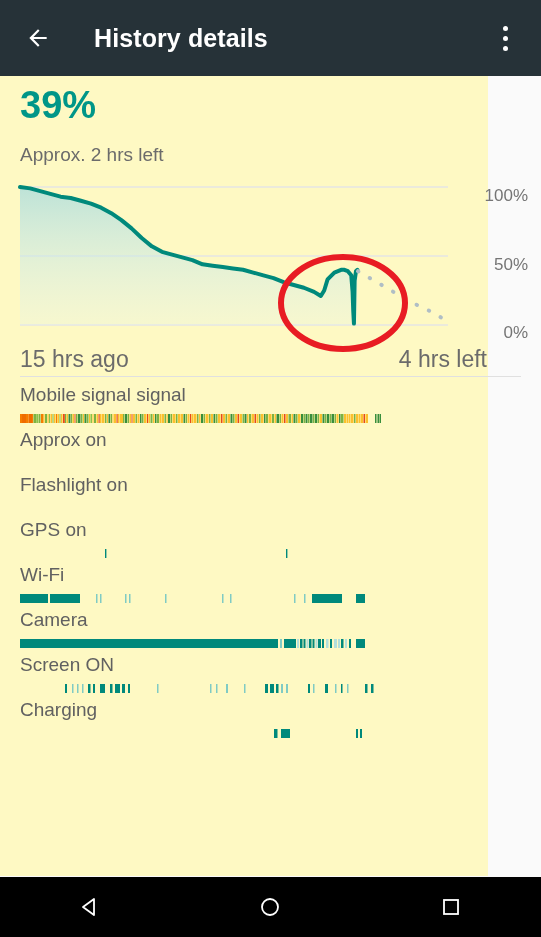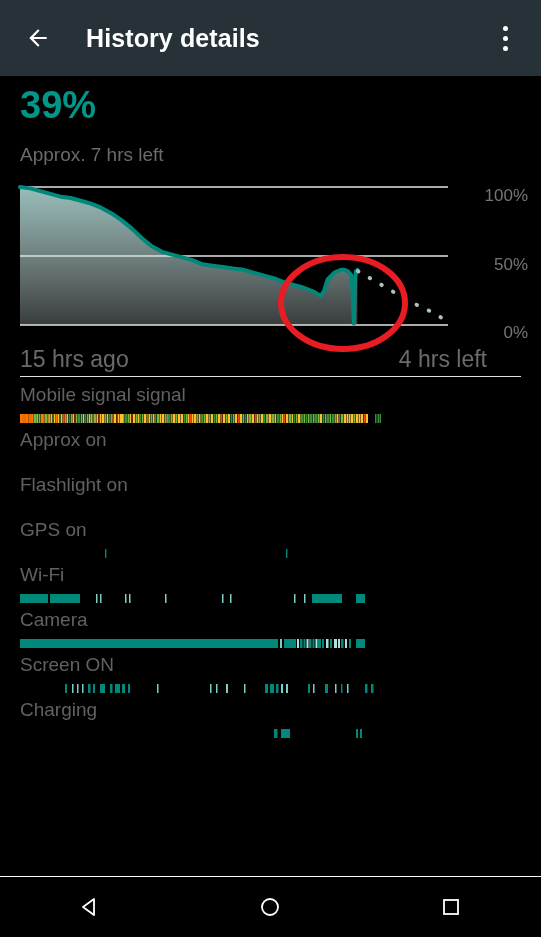--- a/index.html
+++ b/index.html
@@ -18,37 +18,37 @@
     background: #263238;
     display: flex; align-items: center;
   }
   .back-btn {
     width: 56px; height: 56px; margin-left: 10px;
     display: flex; align-items: center; justify-content: center;
     cursor: pointer;
   }
   .toolbar-title {
     color: #ffffff; font-size: 25px; font-weight: bold;
-    margin-left: 20px; letter-spacing: .1px;
+    margin-left: 28px; letter-spacing: .1px;
   }
   .overflow-btn {
     position: absolute; right: 8px; top: 10px;
     width: 56px; height: 56px;
     display: flex; flex-direction: column; align-items: center; justify-content: center;
     cursor: pointer;
   }
   .overflow-btn i {
     display: block; width: 5px; height: 5px; border-radius: 50%;
     background: #ffffff; margin: 2.5px 0;
   }
 
   
   .content {
     position: absolute; top: 76px; left: 0;
-    width: 541px; height: 800px; background: #000000;
+    width: 488px; height: 800px; background: #fef9c3;
   }
   .pct {
     position: absolute; left: 20px; top: 8px;
     font-size: 38px; font-weight: bold; color: #009688;
   }
   .approx {
     position: absolute; left: 20px; top: 68px;
     font-size: 19px; color: #6b6b6b;
   }
 
@@ -118,21 +118,21 @@
     <div class="overflow-btn">
       <i></i>
       <i></i>
       <i></i>
     </div>
   </div>
 
   <div class="content">
 
     <div class="pct">39%</div>
-    <div class="approx">Approx. 7 hrs left</div>
+    <div class="approx">Approx. 2 hrs left</div>
 
     <div class="chart-wrap">
       <svg class="chart-svg" width="541" height="166" id="chart-svg">
         <defs>
           <linearGradient id="areaGrad" x1="0" y1="0" x2="0" y2="1">
             <stop offset="0%" stop-color="#b2dfdb" stop-opacity="0.85"></stop>
             <stop offset="100%" stop-color="#e0f2f1" stop-opacity="0.25"></stop>
           </linearGradient>
         </defs>
         <g id="gridlines">

